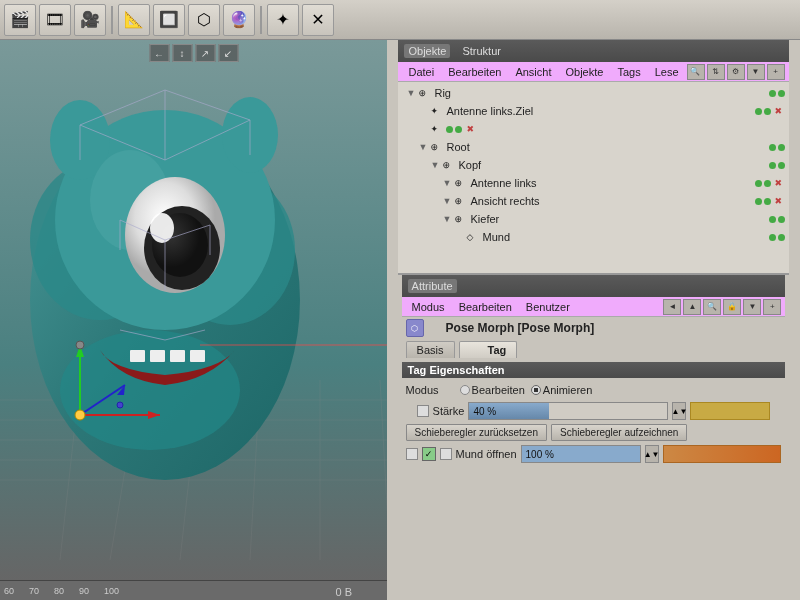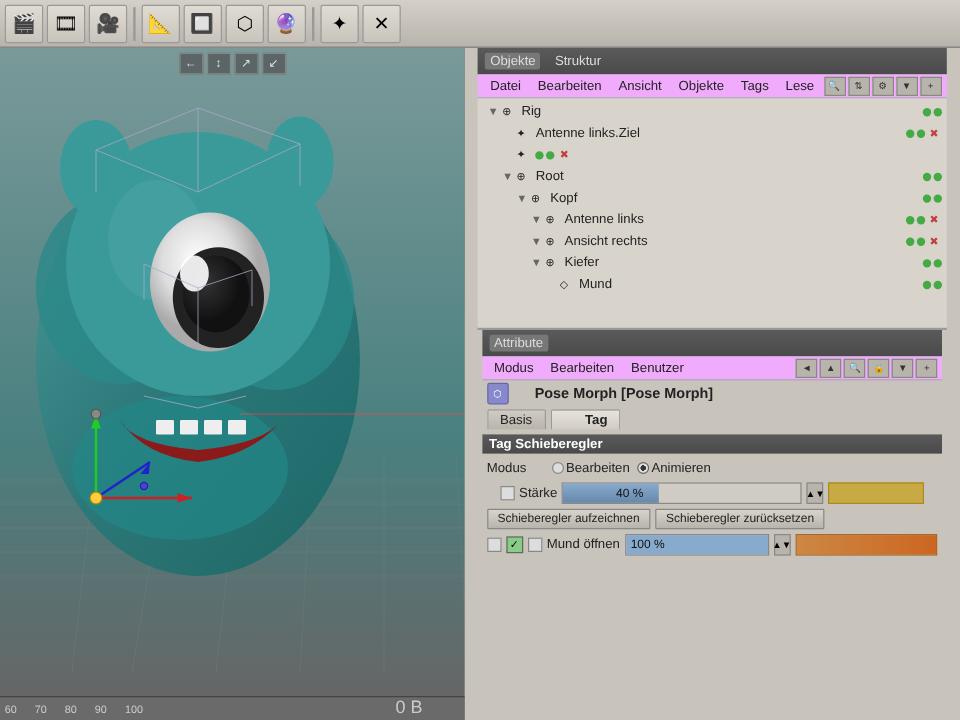--- a/index.html
+++ b/index.html
@@ -90,21 +90,21 @@
     .timeline-marker {
       color: #ccc;
       font-size: 9px;
       margin-right: 15px;
     }
     .timeline-indicator {
       position: absolute;
       right: 60px;
       bottom: 2px;
       color: #ccc;
-      font-size: 15px;
+      font-size: 11px;
     }
 
     
     #right-panel {
       width: 413px;
       height: 560px;
       background: #c8c4bc;
       display: flex;
       flex-direction: column;
       align-items: center;
@@ -323,21 +323,20 @@
       width: 40%;
       height: 100%;
       background: linear-gradient(to bottom, #88aacc, #6688aa);
     }
     .starke-text {
       position: relative;
       z-index: 1;
       font-size: 10px;
       padding-left: 4px;
       color: #111;
-      margin-left: 40px;
     }
     .starke-arrow {
       width: 14px;
       height: 18px;
       background: #b8b4ac;
       border: 1px solid #888;
       display: flex;
       align-items: center;
       justify-content: center;
       font-size: 8px;
@@ -730,21 +729,21 @@
       <div class="attr-title-row">
         <div class="attr-icon">⬡</div>
         <span class="attr-title-text">Pose Morph [Pose Morph]</span>
       </div>
 
       <div class="tab-row">
         <button class="tab-btn">Basis</button>
         <button class="tab-btn active">Tag</button>
       </div>
 
-      <div class="section-header">Tag Schieberegler</div>
+      <div class="section-header">Tag Eigenschaften</div>
 
       <div class="property-row">
         <span class="property-label">Modus</span>
         <div class="property-radio-group">
           <label class="radio-label">
             <div class="radio-btn"></div>
             <span>Bearbeiten</span>
           </label>
           <label class="radio-label">
             <div class="radio-btn checked"></div>
@@ -758,22 +757,22 @@
         <span class="starke-label">Stärke</span>
         <div class="starke-input">
           <div class="starke-fill" style="width:40%;"></div>
           <span class="starke-text">40 %</span>
         </div>
         <div class="starke-arrow">▲▼</div>
         <div class="starke-indicator"></div>
       </div>
 
       <div class="btn-row">
+        <button class="action-btn">Schieberegler zurücksetzen</button>
         <button class="action-btn">Schieberegler aufzeichnen</button>
-        <button class="action-btn">Schieberegler zurücksetzen</button>
       </div>
 
       <div class="mund-row">
         <div style="width:12px;height:12px;border:1px solid #888;background:#ddd;display:flex;align-items:center;justify-content:center;"></div>
         <div style="width:14px;height:14px;border:1px solid #666;background:#88cc88;display:flex;align-items:center;justify-content:center;font-size:9px;">✓</div>
         <div style="width:12px;height:12px;border:1px solid #888;background:#ddd;display:flex;align-items:center;justify-content:center;"></div>
         <span class="mund-label">Mund öffnen</span>
         <div class="mund-input">
           <div class="mund-fill"></div>
           <span class="mund-text">100 %</span>

